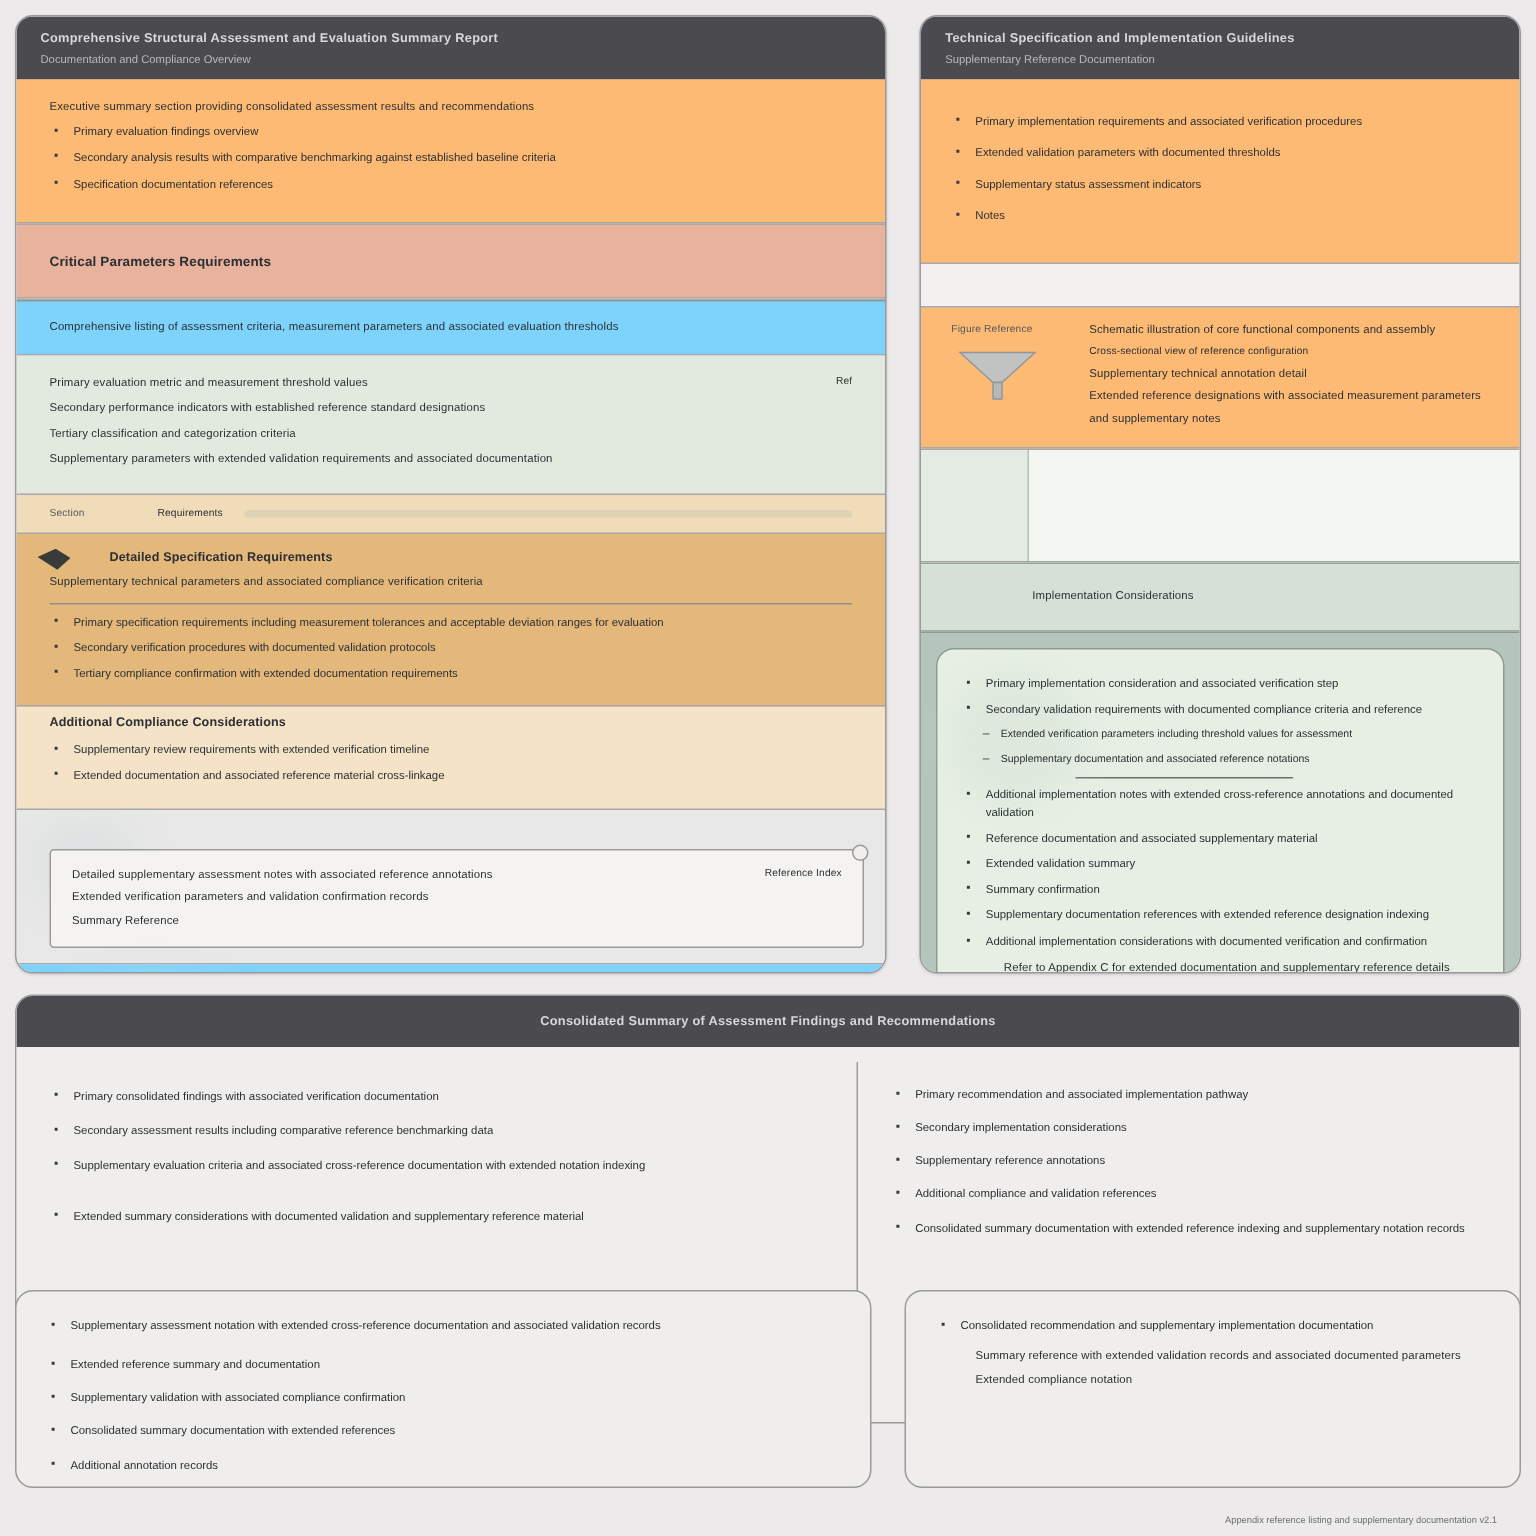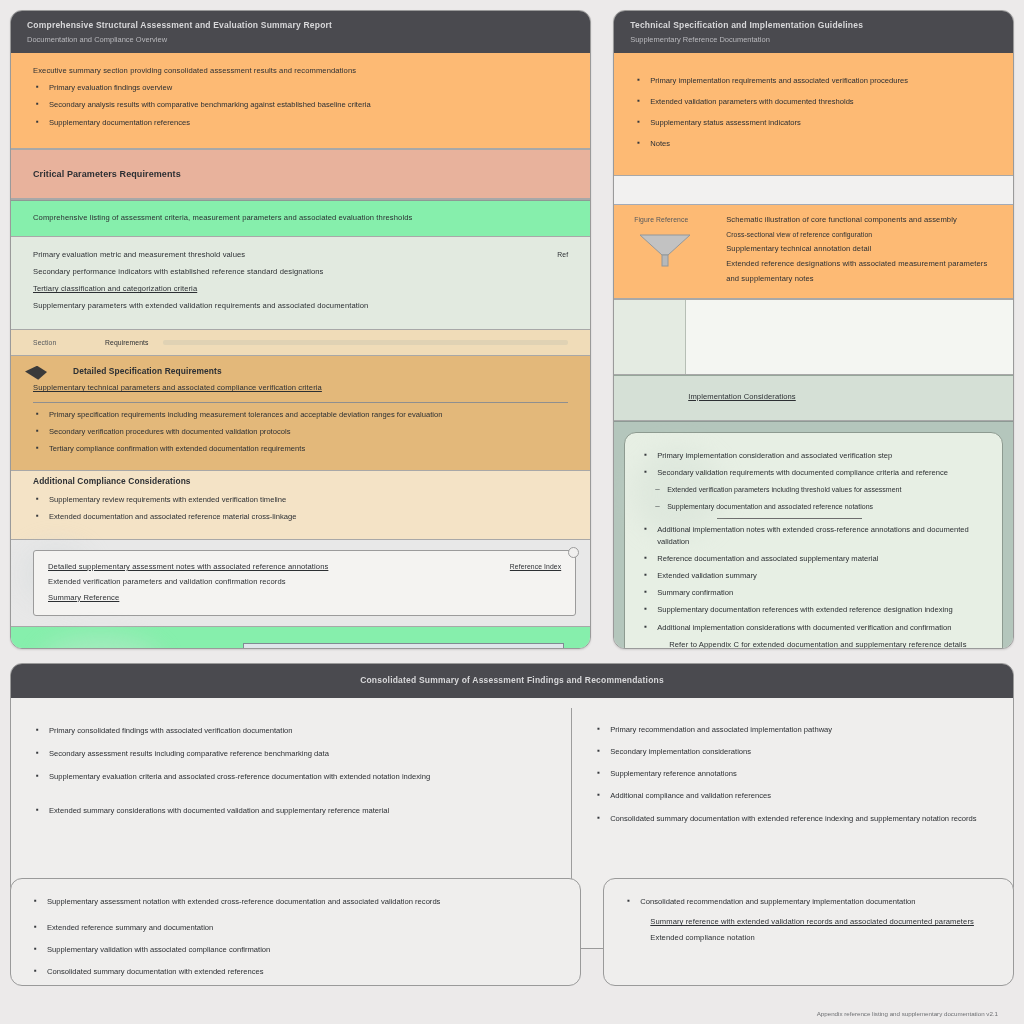--- a/index.html
+++ b/index.html
@@ -45,38 +45,38 @@
     font-size: 7.5px; color: #b9b9bd; filter: blur(.45px);
   }
   .panel-header.centered { align-items: center; padding: 11px 14px 13px; }
 
   
   .band { padding: 9px 18px; border-bottom: 1px solid #a8a8a8; }
   .band:last-child { border-bottom: none; }
 
   .band-bluegray { background: #fdba74; }
   .band-salmon   { background: #e8b29c; }
-  .band-teal     { background: #86efac; }
+  .band-teal     { background: #7dd3fc; }
   .band-greenlt  { background: #e2eae0; }
   .band-green    { background: #d5e0d6; }
   .band-greenmid { background: #b4c6bc; }
   .band-amberhd  { background: #f0dcb8; }
   .band-amber    { background: #e3b87a; }
   .band-amberlt  { background: #f4e3c6; }
   .band-graylt   { background: #e8e8e8; }
 
   
   .ln {
     font-size: 7.6px; line-height: 1.62; color: #2c2f33;
     filter: blur(.5px); letter-spacing: .1px;
   }
   .ln.sm  { font-size: 6.8px; }
   .ln.lg  { font-size: 9px; font-weight: 600; }
   .ln.hd  { font-size: 8.4px; font-weight: 600; }
-  .ln.u   { text-decoration: underline; }
+  .ln.u   { }
   .ln.muted { color: #55585c; }
 
   ul.list { list-style: none; padding: 0; margin: 0; }
   ul.list li {
     position: relative;
     padding-left: 16px;
     margin: 5px 0;
     font-size: 7.6px; line-height: 1.6; color: #2c2f33;
     filter: blur(.5px);
   }
@@ -87,21 +87,21 @@
   }
   ul.list.sub li { padding-left: 26px; font-size: 7px; }
   ul.list.sub li::before { content: "–"; left: 14px; }
 
   .row-split { display: flex; gap: 14px; align-items: flex-start; }
   .row-split .left-col { flex: 1 1 auto; min-width: 0; }
   .row-split .right-col { flex: 0 0 auto; text-align: right; }
 
   
   .nested-card {
-    margin: 0 14px 0 22px;
+    margin: 16px 14px 0 22px;
     background: #f4f3f1;
     border: 1px solid #9b9b9b;
     border-radius: 3px;
     padding: 10px 14px 11px;
     position: relative;
   }
   .nested-card::after {
     content: "";
     position: absolute; right: -4px; top: -4px;
     width: 9px; height: 9px; border-radius: 50%;
@@ -191,21 +191,21 @@
       <div class="panel-header">
         <div class="title">Comprehensive Structural Assessment and Evaluation Summary Report</div>
         <div class="subtitle">Documentation and Compliance Overview</div>
       </div>
 
       <div class="band band-bluegray" style="padding:12px 22px 14px;">
         <div class="ln" style="margin-bottom:4px;">Executive summary section providing consolidated assessment results and recommendations</div>
         <ul class="list">
           <li>Primary evaluation findings overview</li>
           <li>Secondary analysis results with comparative benchmarking against established baseline criteria</li>
-          <li>Supplementary documentation references</li>
+          <li>Specification documentation references</li>
         </ul>
       </div>
 
       <div class="band band-graylt" style="height:14px;padding:0;border-bottom:none;"></div>
 
       <div class="band band-salmon" style="padding:17px 22px;border-top:1px solid #a8a8a8;">
         <div class="ln lg">Critical Parameters Requirements</div>
       </div>
 
       <div class="band band-graylt" style="height:10px;padding:0;"></div>
@@ -377,21 +377,21 @@
           <li style="margin:10px 0;" class="u">Consolidated summary documentation with extended reference indexing and supplementary notation records</li>
         </ul>
       </div>
     </div>
   </div>
 
   <div class="bottom-pair" style="margin-top:-148px;pointer-events:none;opacity:0;height:0;"></div>
 
 </div>
 
-<div style="position:absolute;left:10px;top:878px;width:1004px;height:108px;display:flex;gap:22px;">
+<div style="position:absolute;left:10px;top:860px;width:1004px;height:132px;display:flex;gap:22px;">
   <div class="sub-panel a">
     <ul class="list">
       <li style="margin:3px 0 14px;" class="u">Supplementary assessment notation with extended cross-reference documentation and associated validation records</li>
       <li style="margin:10px 0;" class="sm">Extended reference summary and documentation</li>
       <li style="margin:10px 0;" class="sm">Supplementary validation with associated compliance confirmation</li>
       <li style="margin:10px 0;" class="sm">Consolidated summary documentation with extended references</li>
       <li style="margin:6px 0;" class="sm">Additional annotation records</li>
     </ul>
   </div>
   <div class="sub-panel b">

